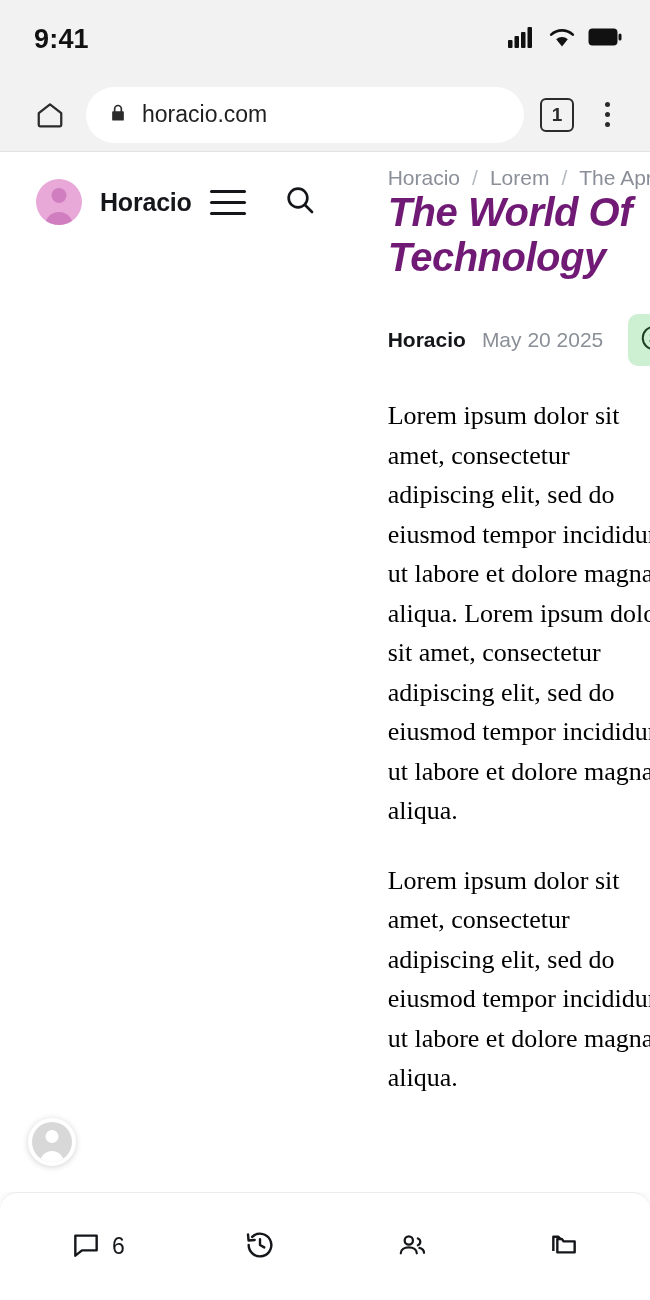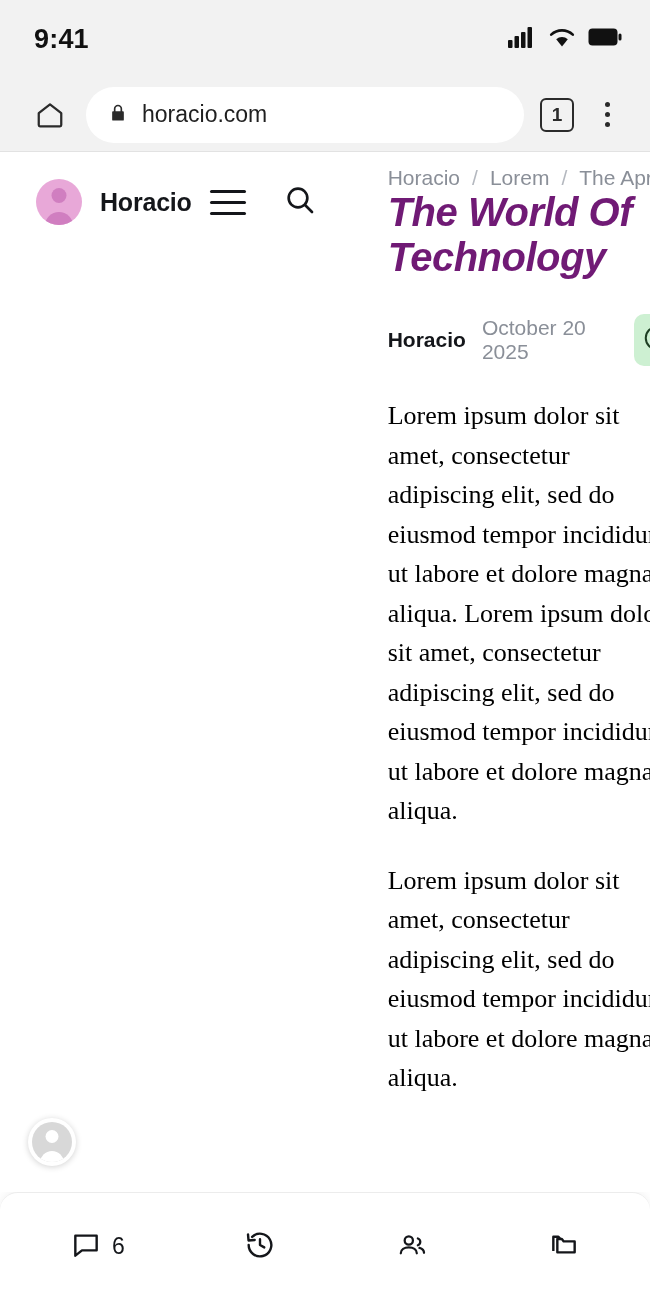--- a/index.html
+++ b/index.html
@@ -307,21 +307,21 @@
         <span class="sep">/</span>
         <span class="crumb">Lorem</span>
         <span class="sep">/</span>
         <span class="crumb">The April...</span>
       </div>
 
       <h1 class="title">The World Of Technology</h1>
 
       <div class="byline">
         <span class="byline-author">Horacio</span>
-        <span class="byline-date">October 20 2025</span>
+        <span class="byline-date">May 20 2025</span>
         <div class="tip-badge">
           <span>
             <svg width="30" height="30" viewBox="0 0 24 24" fill="none" stroke="#1d3f23" stroke-width="1.6">
               <circle cx="12" cy="12" r="9"></circle>
               <path d="M14.6 9.1c-.5-.9-1.5-1.3-2.6-1.3-1.4 0-2.5.7-2.5 1.9 0 2.6 5.2 1.3 5.2 4 0 1.3-1.2 2.1-2.7 2.1-1.3 0-2.3-.5-2.8-1.4" stroke-linecap="round"></path>
               <line x1="12" y1="5.6" x2="12" y2="18.4" stroke-linecap="round"></line>
             </svg>
           </span>
         </div>
       </div>

